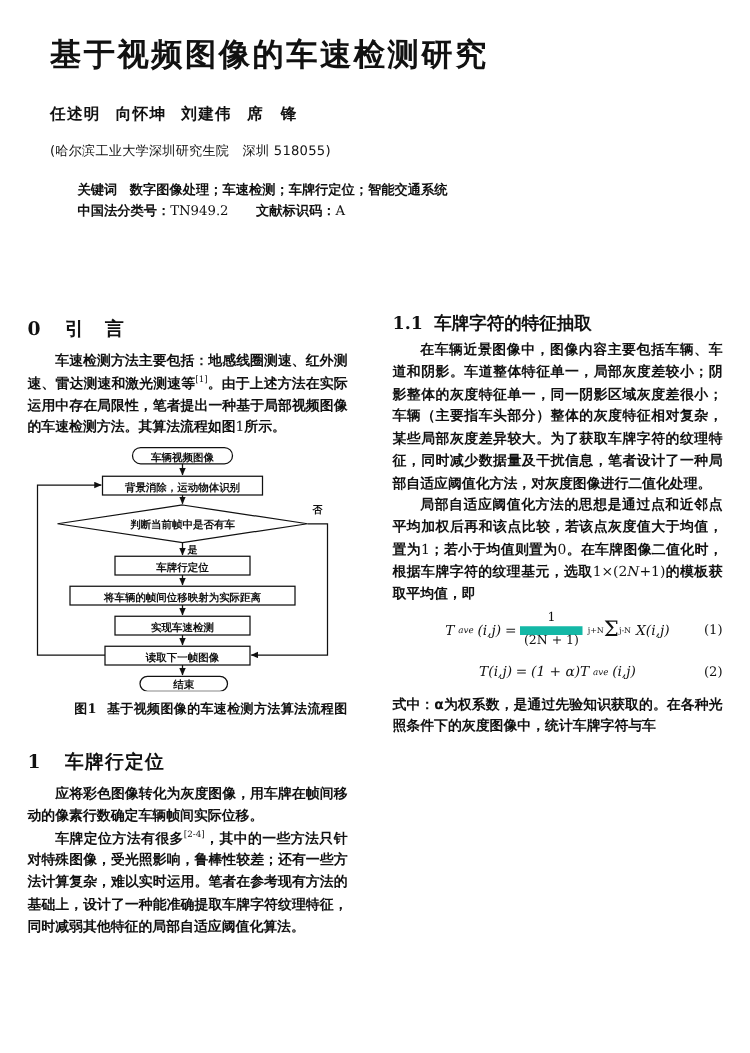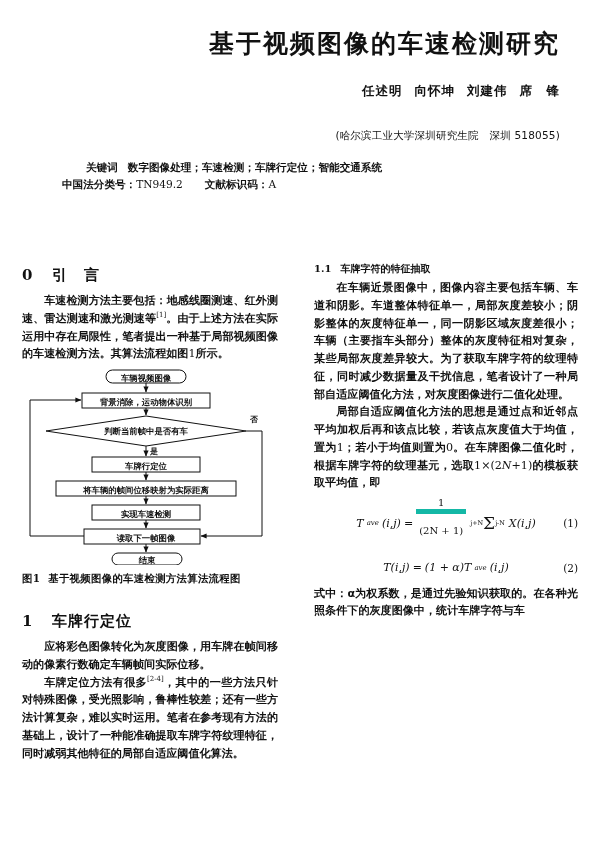--- a/index.html
+++ b/index.html
@@ -19,62 +19,62 @@
     position: relative;
     width: 600px;
     height: 842px;
     box-sizing: border-box;
     padding: 0;
   }
 
   
   .title-block {
     padding: 22px 40px 0 40px;
-    text-align: right;
+    text-align: left;
   }
   .doc-title {
     font-size: 25px;
     font-weight: 700;
     letter-spacing: 2px;
     line-height: 1.3;
     margin: 6px 0 0 0;
   }
   .authors {
     margin-top: 22px;
     font-size: 12.5px;
     font-weight: 700;
     letter-spacing: 1px;
   }
   .authors span.gap { display:inline-block; width: 12px; }
   .affiliation {
-    margin-top: 29px;
+    margin-top: 14px;
     font-size: 10.5px;
     letter-spacing: 0.2px;
   }
 
   
   .abstract-block {
     margin: 16px 62px 0 62px;
     font-size: 10.6px;
     line-height: 1.62;
     text-align: justify;
     font-weight: 700;
   }
   .abstract-block p { margin: 0; }
   .abs-label { letter-spacing: 6px; margin-right: 4px; }
   .abstract-body { text-indent: 0; }
   .kw-line { margin-top: 3px; }
-  .kw-label { margin-right: 10px; margin-left: 24px; }
+  .kw-label { margin-right: 10px; }
   .clc-line { margin-top: 3px; }
   .mono-num { font-family: "DejaVu Serif", "Liberation Serif", serif; font-weight: 400; }
 
   
   .columns {
     position: absolute;
-    top: 262px;
+    top: 250px;
     left: 0;
     width: 600px;
     height: 580px;
     display: flex;
     gap: 0;
   }
   .col {
     width: 300px;
     box-sizing: border-box;
     position: relative;
@@ -88,21 +88,21 @@
     margin: 4px 0 7px 0;
     letter-spacing: 1px;
   }
   h2.sec-head .num {
     display: inline-block;
     min-width: 20px;
     font-family: "DejaVu Serif", "Liberation Serif", serif;
   }
   h2.sec-head .sp { display:inline-block; width:10px; }
   h3.sub-head {
-    font-size: 10px;
+    font-size: 14px;
     font-weight: 700;
     margin: 0 0 3px 0;
   }
   h3.sub-head .num {
     font-family: "DejaVu Serif", "Liberation Serif", serif;
     margin-right: 9px;
   }
   p.body-text {
     font-size: 11.1px;
     line-height: 1.60;
@@ -125,21 +125,21 @@
   
   .figure {
     margin: 6px 0 0 0;
     text-align: center;
   }
   .flow-svg { display:block; margin: 0 auto; }
   .fig-caption {
     font-size: 10.4px;
     font-weight: 700;
     margin-top: 7px;
-    text-align: left;
+    text-align: right;
     letter-spacing: 0.3px;
   }
   .fig-caption .fignum { font-family: "DejaVu Serif","Liberation Serif",serif; font-weight:700; }
   .fig-caption .sp { display:inline-block; width:8px; }
 
   
   .equation {
     margin: 6px 0 4px 0;
     font-family: "DejaVu Serif", "Liberation Serif", serif;
     font-size: 11px;
@@ -161,21 +161,21 @@
   }
   .frac {
     display: inline-flex;
     flex-direction: column;
     align-items: center;
     vertical-align: middle;
     line-height: 1.08;
     font-size: 10px;
   }
   .frac .numer { padding: 0 3px; }
-  .frac .denom { padding: 12px 3px; border-top: 5px solid #14b8a6; }
+  .frac .denom { padding: 0 3px; border-top: 7px solid #14b8a6; }
   .sumop {
     display: inline-flex;
     align-items: center;
     line-height: 1;
     font-size: 9px;
     margin: 0 1px;
     text-align: right;
   }
   .sumop .big { font-size: 17px; line-height: 0.85; }
   .sumop .lim { font-size: 6.4px; }

